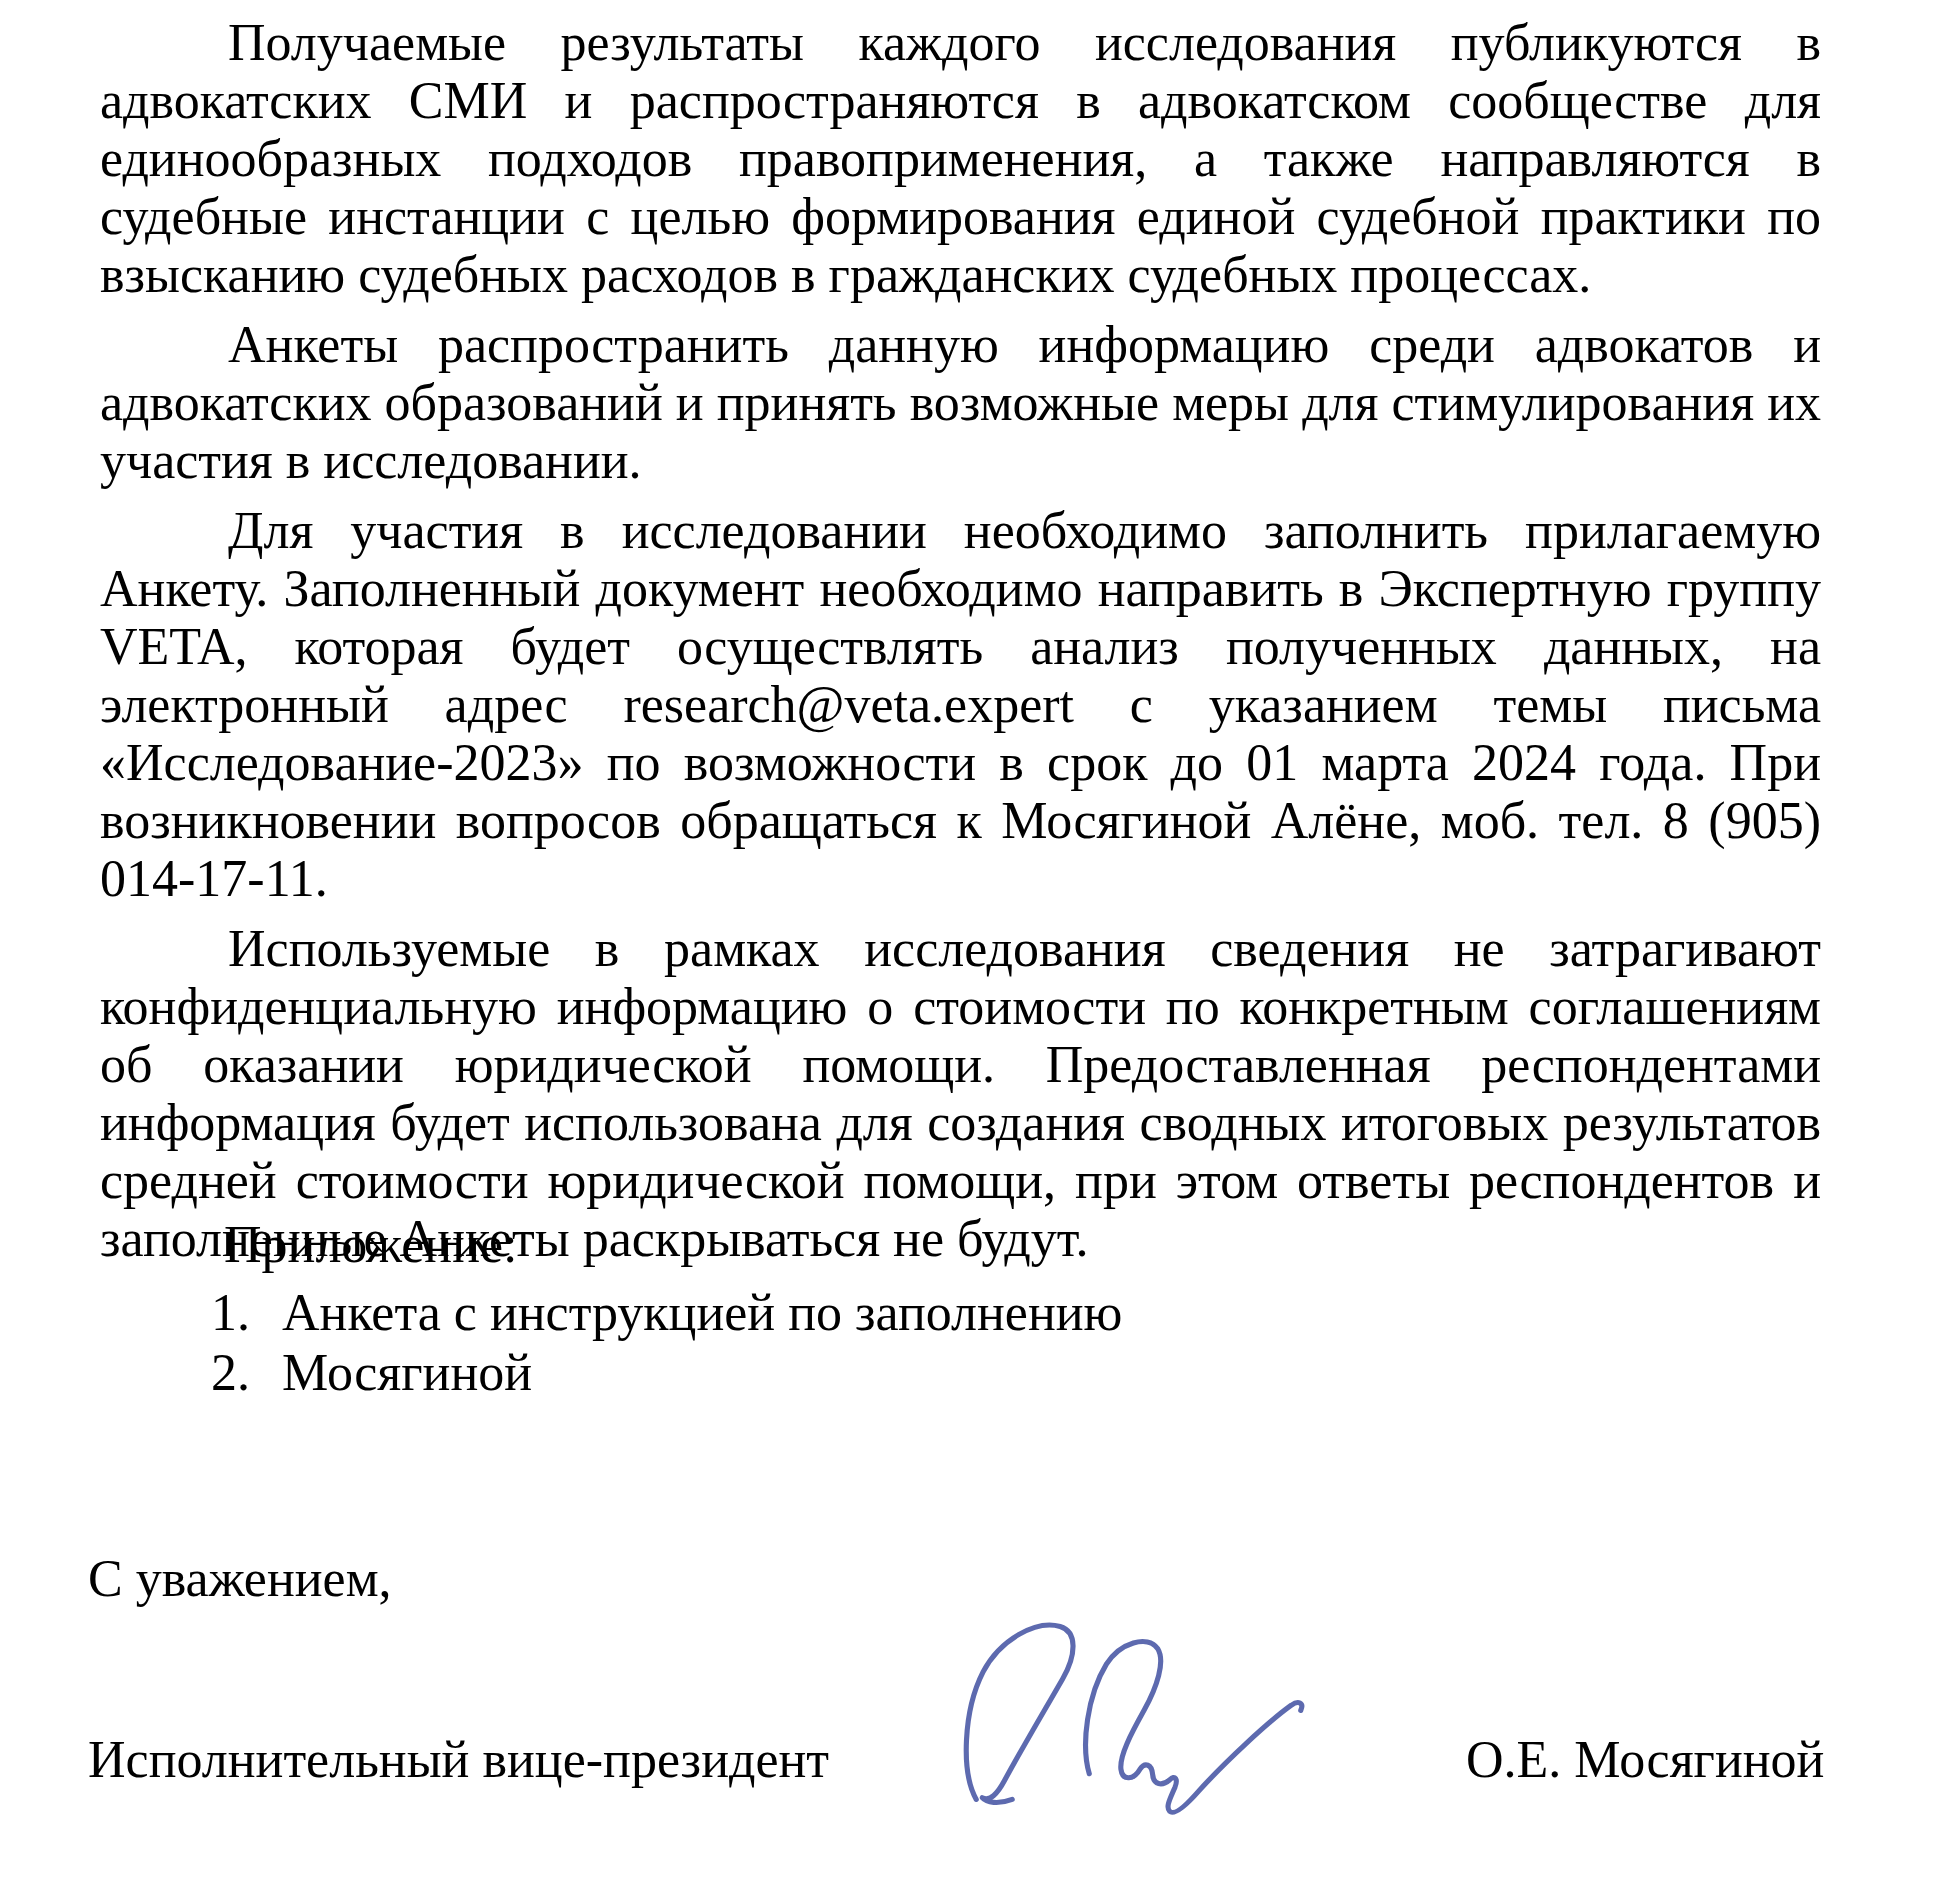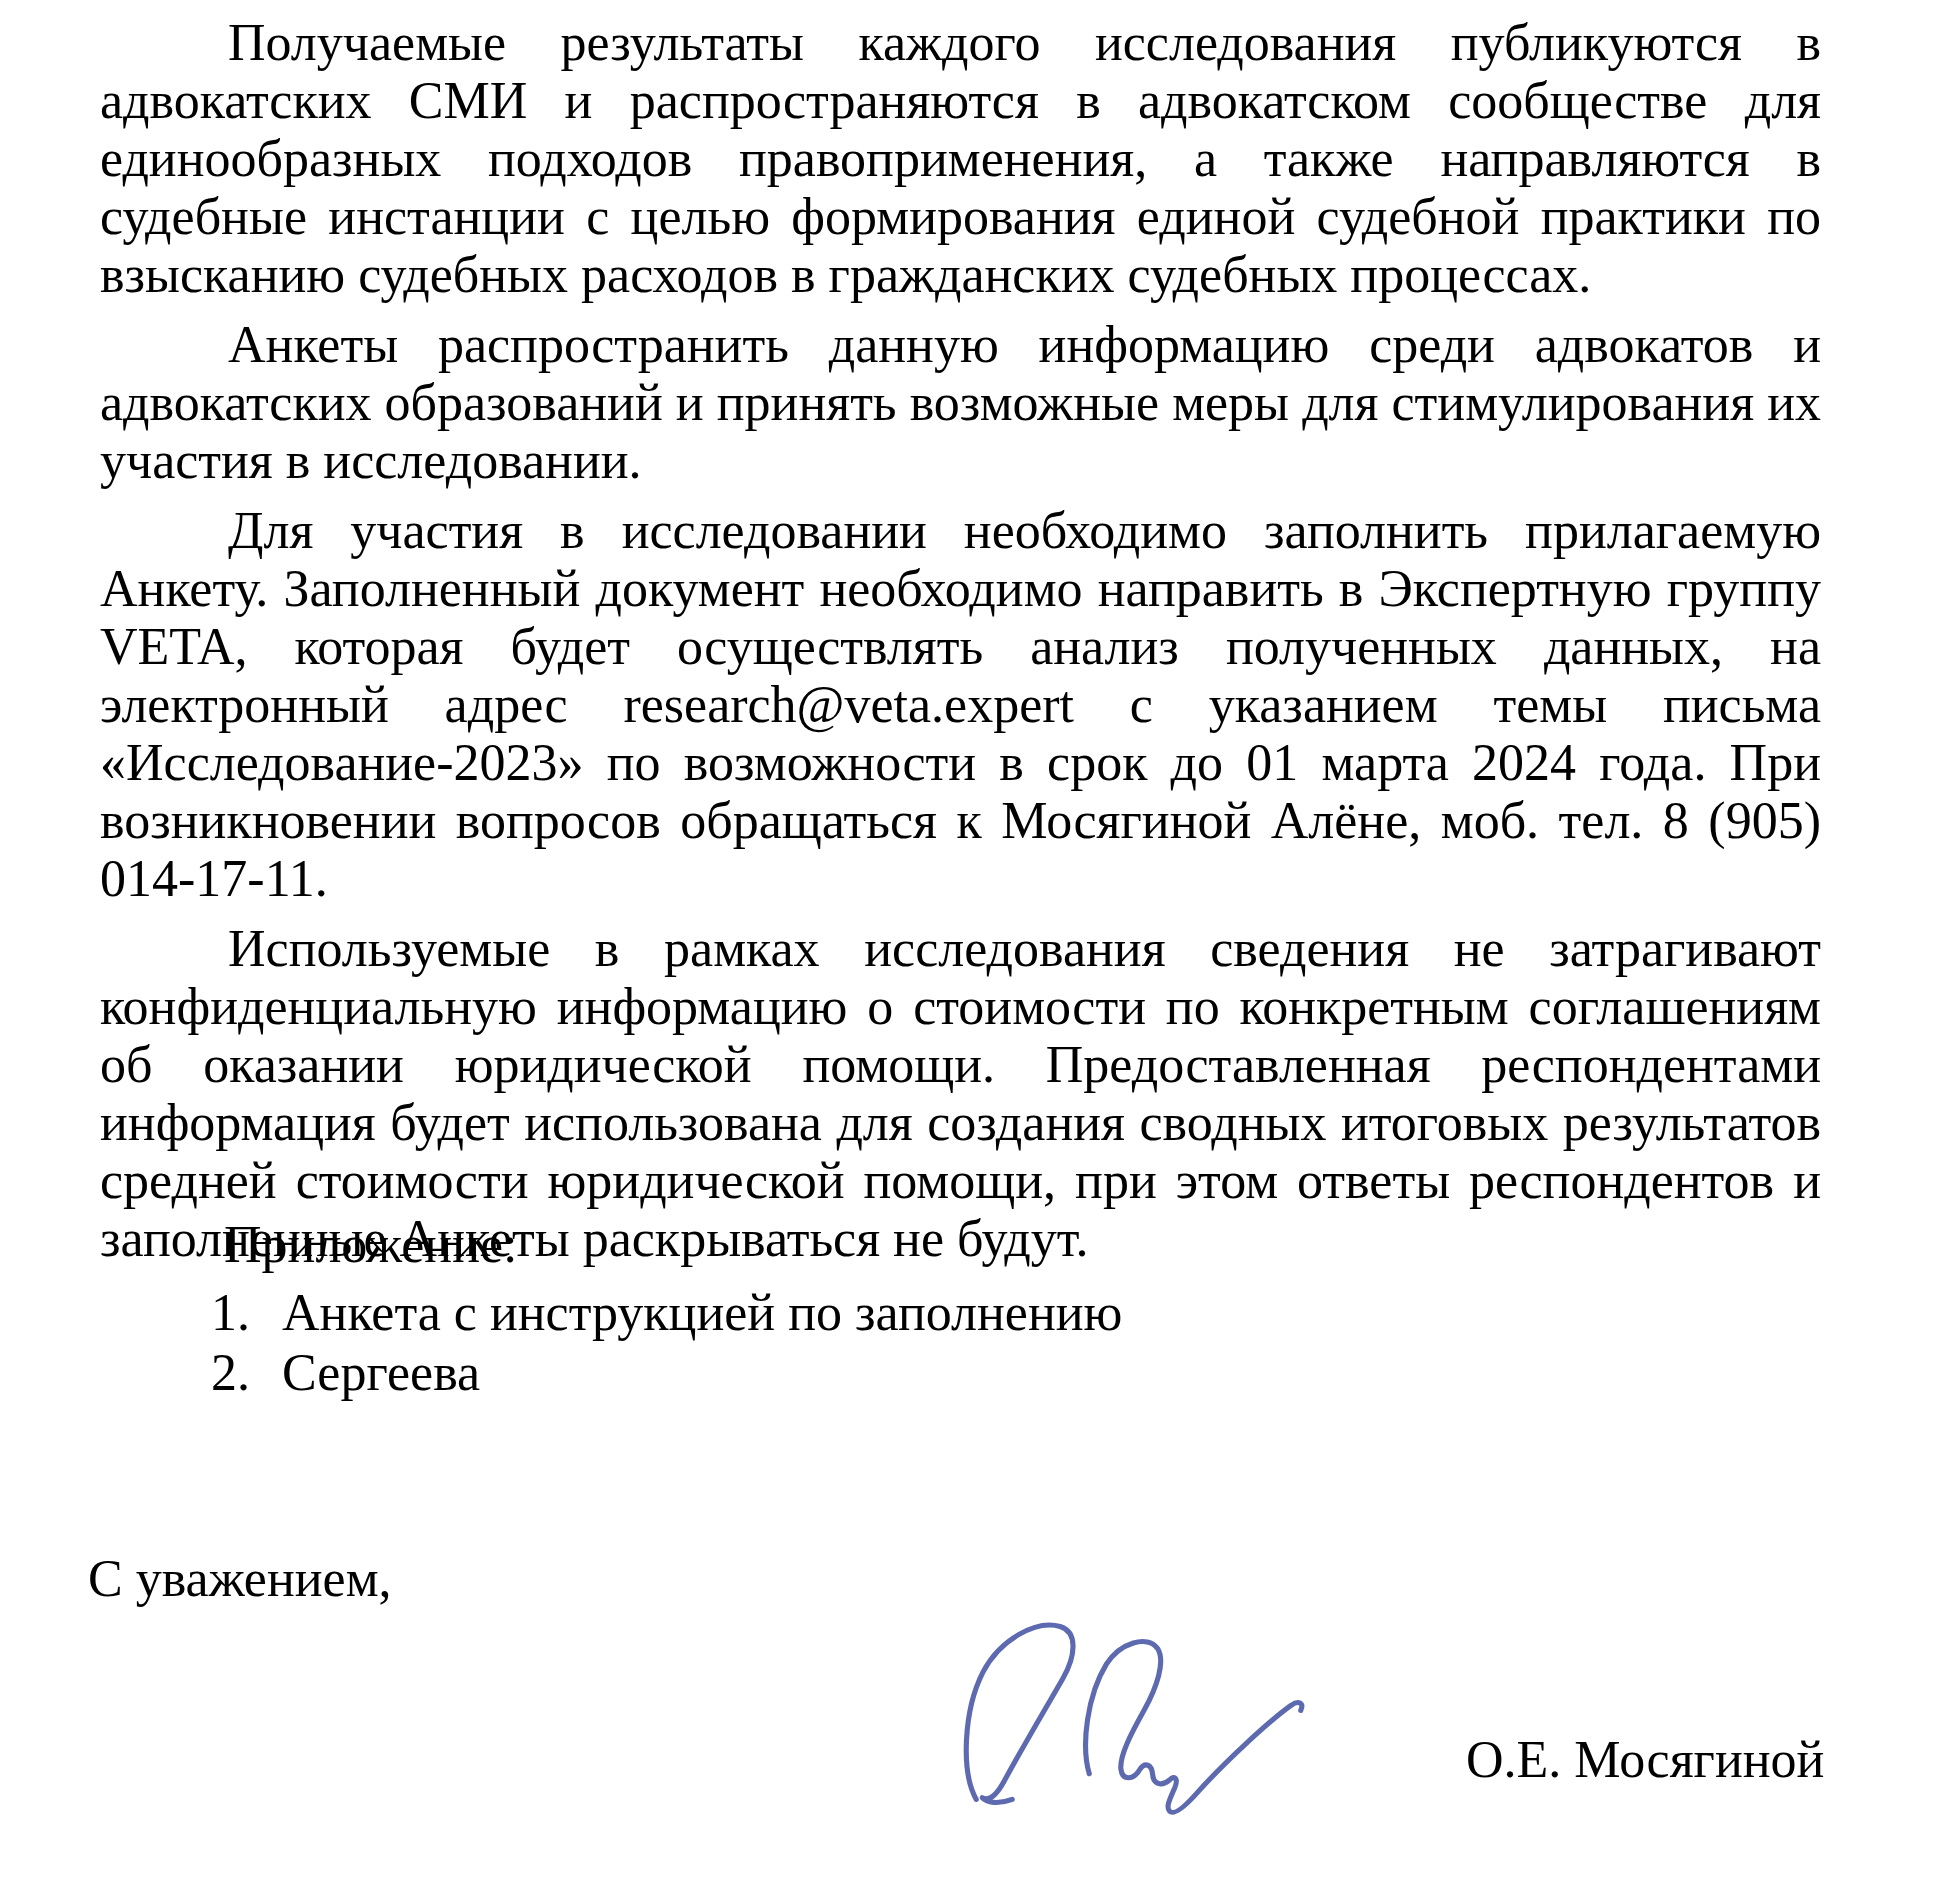--- a/index.html
+++ b/index.html
@@ -99,27 +99,28 @@
     <p>Используемые в рамках исследования сведения не затрагивают конфиденциальную информацию о стоимости по конкретным соглашениям об оказании юридической помощи. Предоставленная респондентами информация будет использована для создания сводных итоговых результатов средней стоимости юридической помощи, при этом ответы респондентов и заполненные Анкеты раскрываться не будут.</p>
   </div>
 
   <div class="attachments">
     <p class="attach-label">Приложение:</p>
     <ol>
       <li>
         <span class="num">1.</span><span>Анкета с инструкцией по заполнению</span>
       </li>
       <li>
-        <span class="num">2.</span><span>Сергеева</span>
+        <span class="num">2.</span><span>Мосягиной</span>
       </li>
     </ol>
   </div>
 
   <p class="closing">С уважением,</p>
 
+  <span class="signer-title">Исполнительный вице-президент</span>
 
   <svg class="signature-svg" viewBox="0 0 480 300" xmlns="http://www.w3.org/2000/svg" aria-hidden="true">
     <path class="ink" d="M 40 262
              C 22 230, 25 158, 48 113
              C 68 75, 110 52, 138 60
              C 158 66, 157 93, 141 121
              C 118 161, 89 210, 73 240
              C 65 255, 56 265, 47 260
              C 52 266, 66 268, 82 262" stroke="#4f5da8"></path>
     <path class="ink" d="M 172 232

